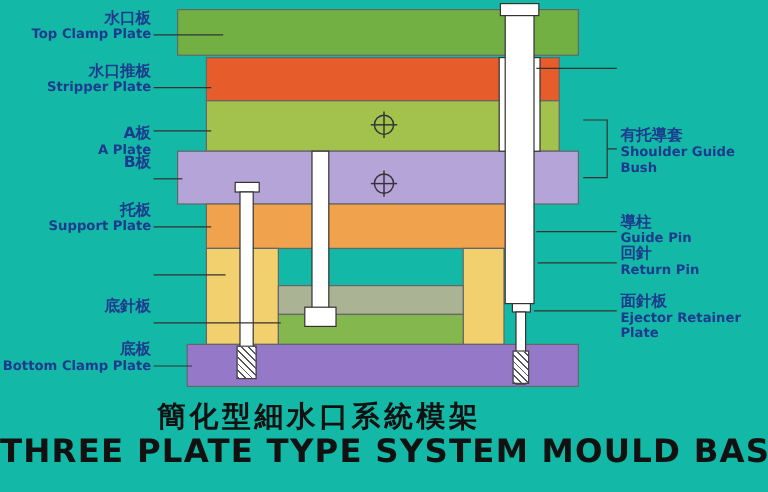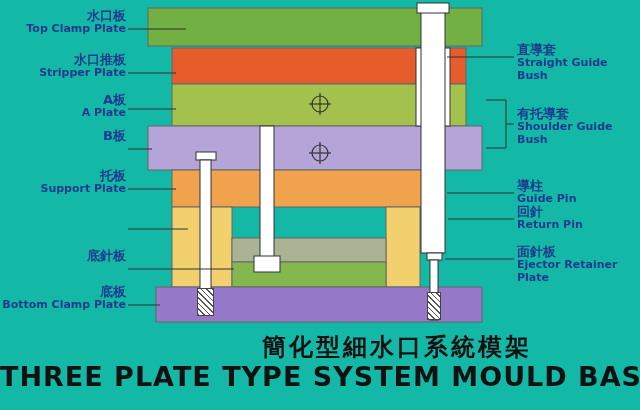--- a/index.html
+++ b/index.html
@@ -19,21 +19,21 @@
   .lbl .zh { font-size:13px; }
   .lbl .en { font-size:11px; }
   .left  { left:2px;  width:124px; text-align:right; }
   .right { left:517px; width:122px; text-align:left; }
   .hatch {
     position:absolute; z-index:3; border:1px solid #444;
     background:repeating-linear-gradient(45deg,#555 0,#555 1px,#ffffff 1px,#ffffff 4px);
   }
   .title-zh {
     position:absolute; left:0; top:331px; width:532px; z-index:4;
-    text-align:right; font-size:24px; font-weight:bold; color:#111;
+    text-align:center; font-size:24px; font-weight:bold; color:#111;
     letter-spacing:3px;
   }
   .title-en {
     position:absolute; left:0; top:361px; width:640px; z-index:4;
     text-align:center; font-size:27px; font-weight:bold; color:#111;
     letter-spacing:1px; white-space:nowrap;
   }
 </style>
 </head>
 <body>
@@ -108,43 +108,39 @@
   <div class="hatch" style="left:427px;top:292px;width:14px;height:28px"></div>
 
   <div class="lbl left" style="top:8px">
     <div class="zh">水口板</div>
     <div class="en">Top Clamp Plate</div>
   </div>
   <div class="lbl left" style="top:52px">
     <div class="zh">水口推板</div>
     <div class="en">Stripper Plate</div>
   </div>
-  <div class="lbl left" style="top:92px">
+  <div class="lbl left" style="top:104px">
     <div class="zh">A板</div>
     <div class="en">A Plate</div>
   </div>
   <div class="lbl left" style="top:128px">
     <div class="zh">B板</div>
   </div>
   <div class="lbl left" style="top:168px">
     <div class="zh">托板</div>
     <div class="en">Support Plate</div>
   </div>
   <div class="lbl left" style="top:248px">
     <div class="zh">底針板</div>
   </div>
   <div class="lbl left" style="top:284px">
     <div class="zh">底板</div>
     <div class="en">Bottom Clamp Plate</div>
   </div>
 
-  <div class="lbl right" style="top:42px">
-    <div class="zh">直導套</div>
-    <div class="en">Straight Guide Bush</div>
-  </div>
   <div class="lbl right" style="top:106px">
     <div class="zh">有托導套</div>
     <div class="en">Shoulder Guide Bush</div>
   </div>
   <div class="lbl right" style="top:178px">
     <div class="zh">導柱</div>
     <div class="en">Guide Pin</div>
   </div>
   <div class="lbl right" style="top:204px">
     <div class="zh">回針</div>

